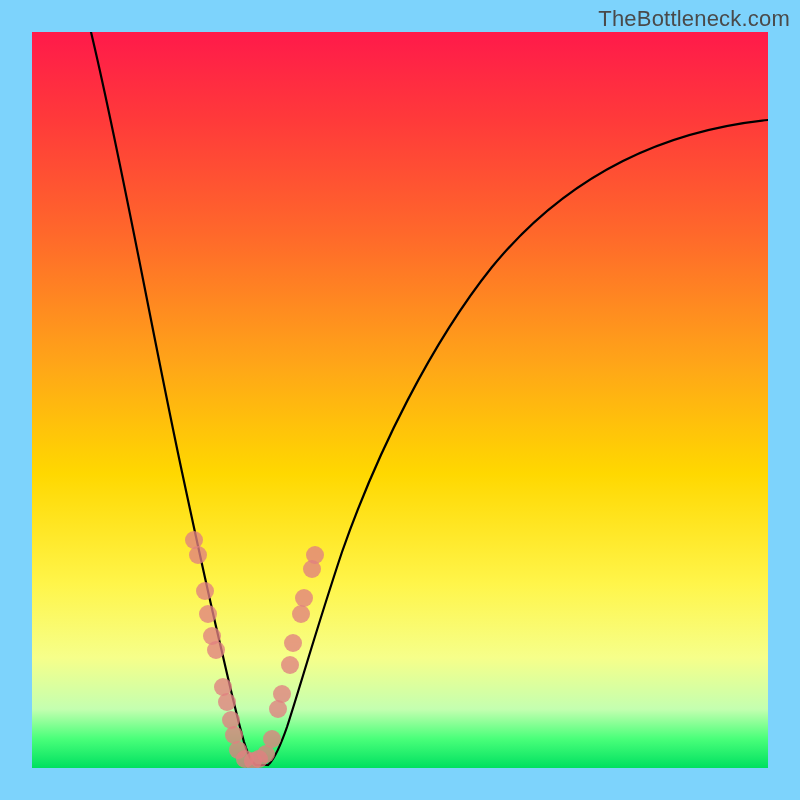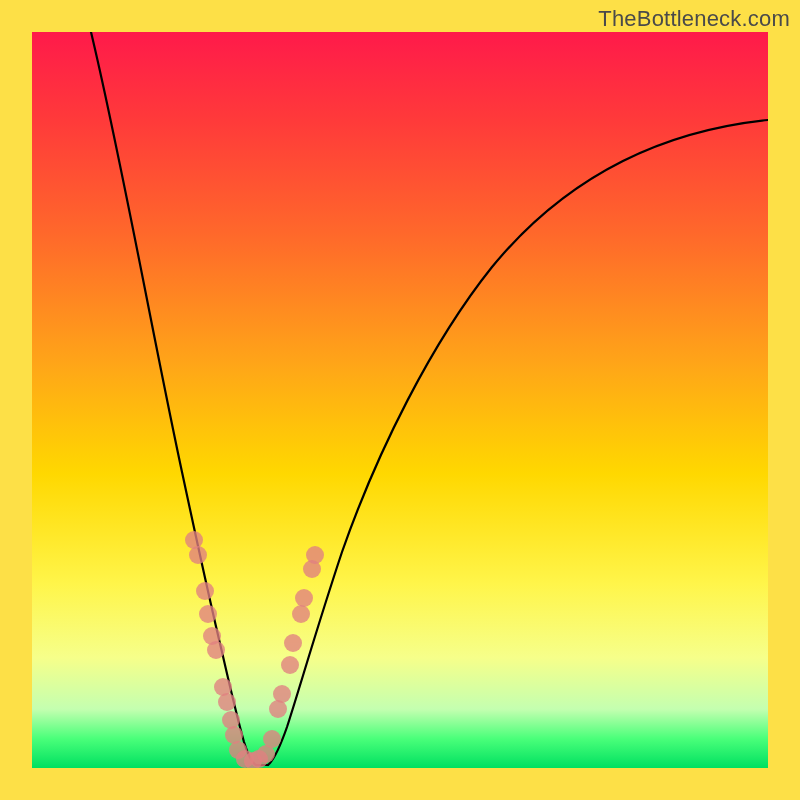--- a/index.html
+++ b/index.html
@@ -8,21 +8,21 @@
     width: 800px;
     height: 800px;
     overflow: hidden;
     background: #000;
     font-family: Arial, sans-serif;
   }
   .frame {
     position: absolute;
     top: 0; left: 0;
     width: 800px; height: 800px;
-    background: #fde047;
+    background: #7dd3fc;
   }
   .plot {
     position: absolute;
     top: 32px;
     left: 32px;
     width: 736px;
     height: 736px;
     background: linear-gradient(to bottom,
       #ff1a4a 0%,
       #ff3a3a 12%,

